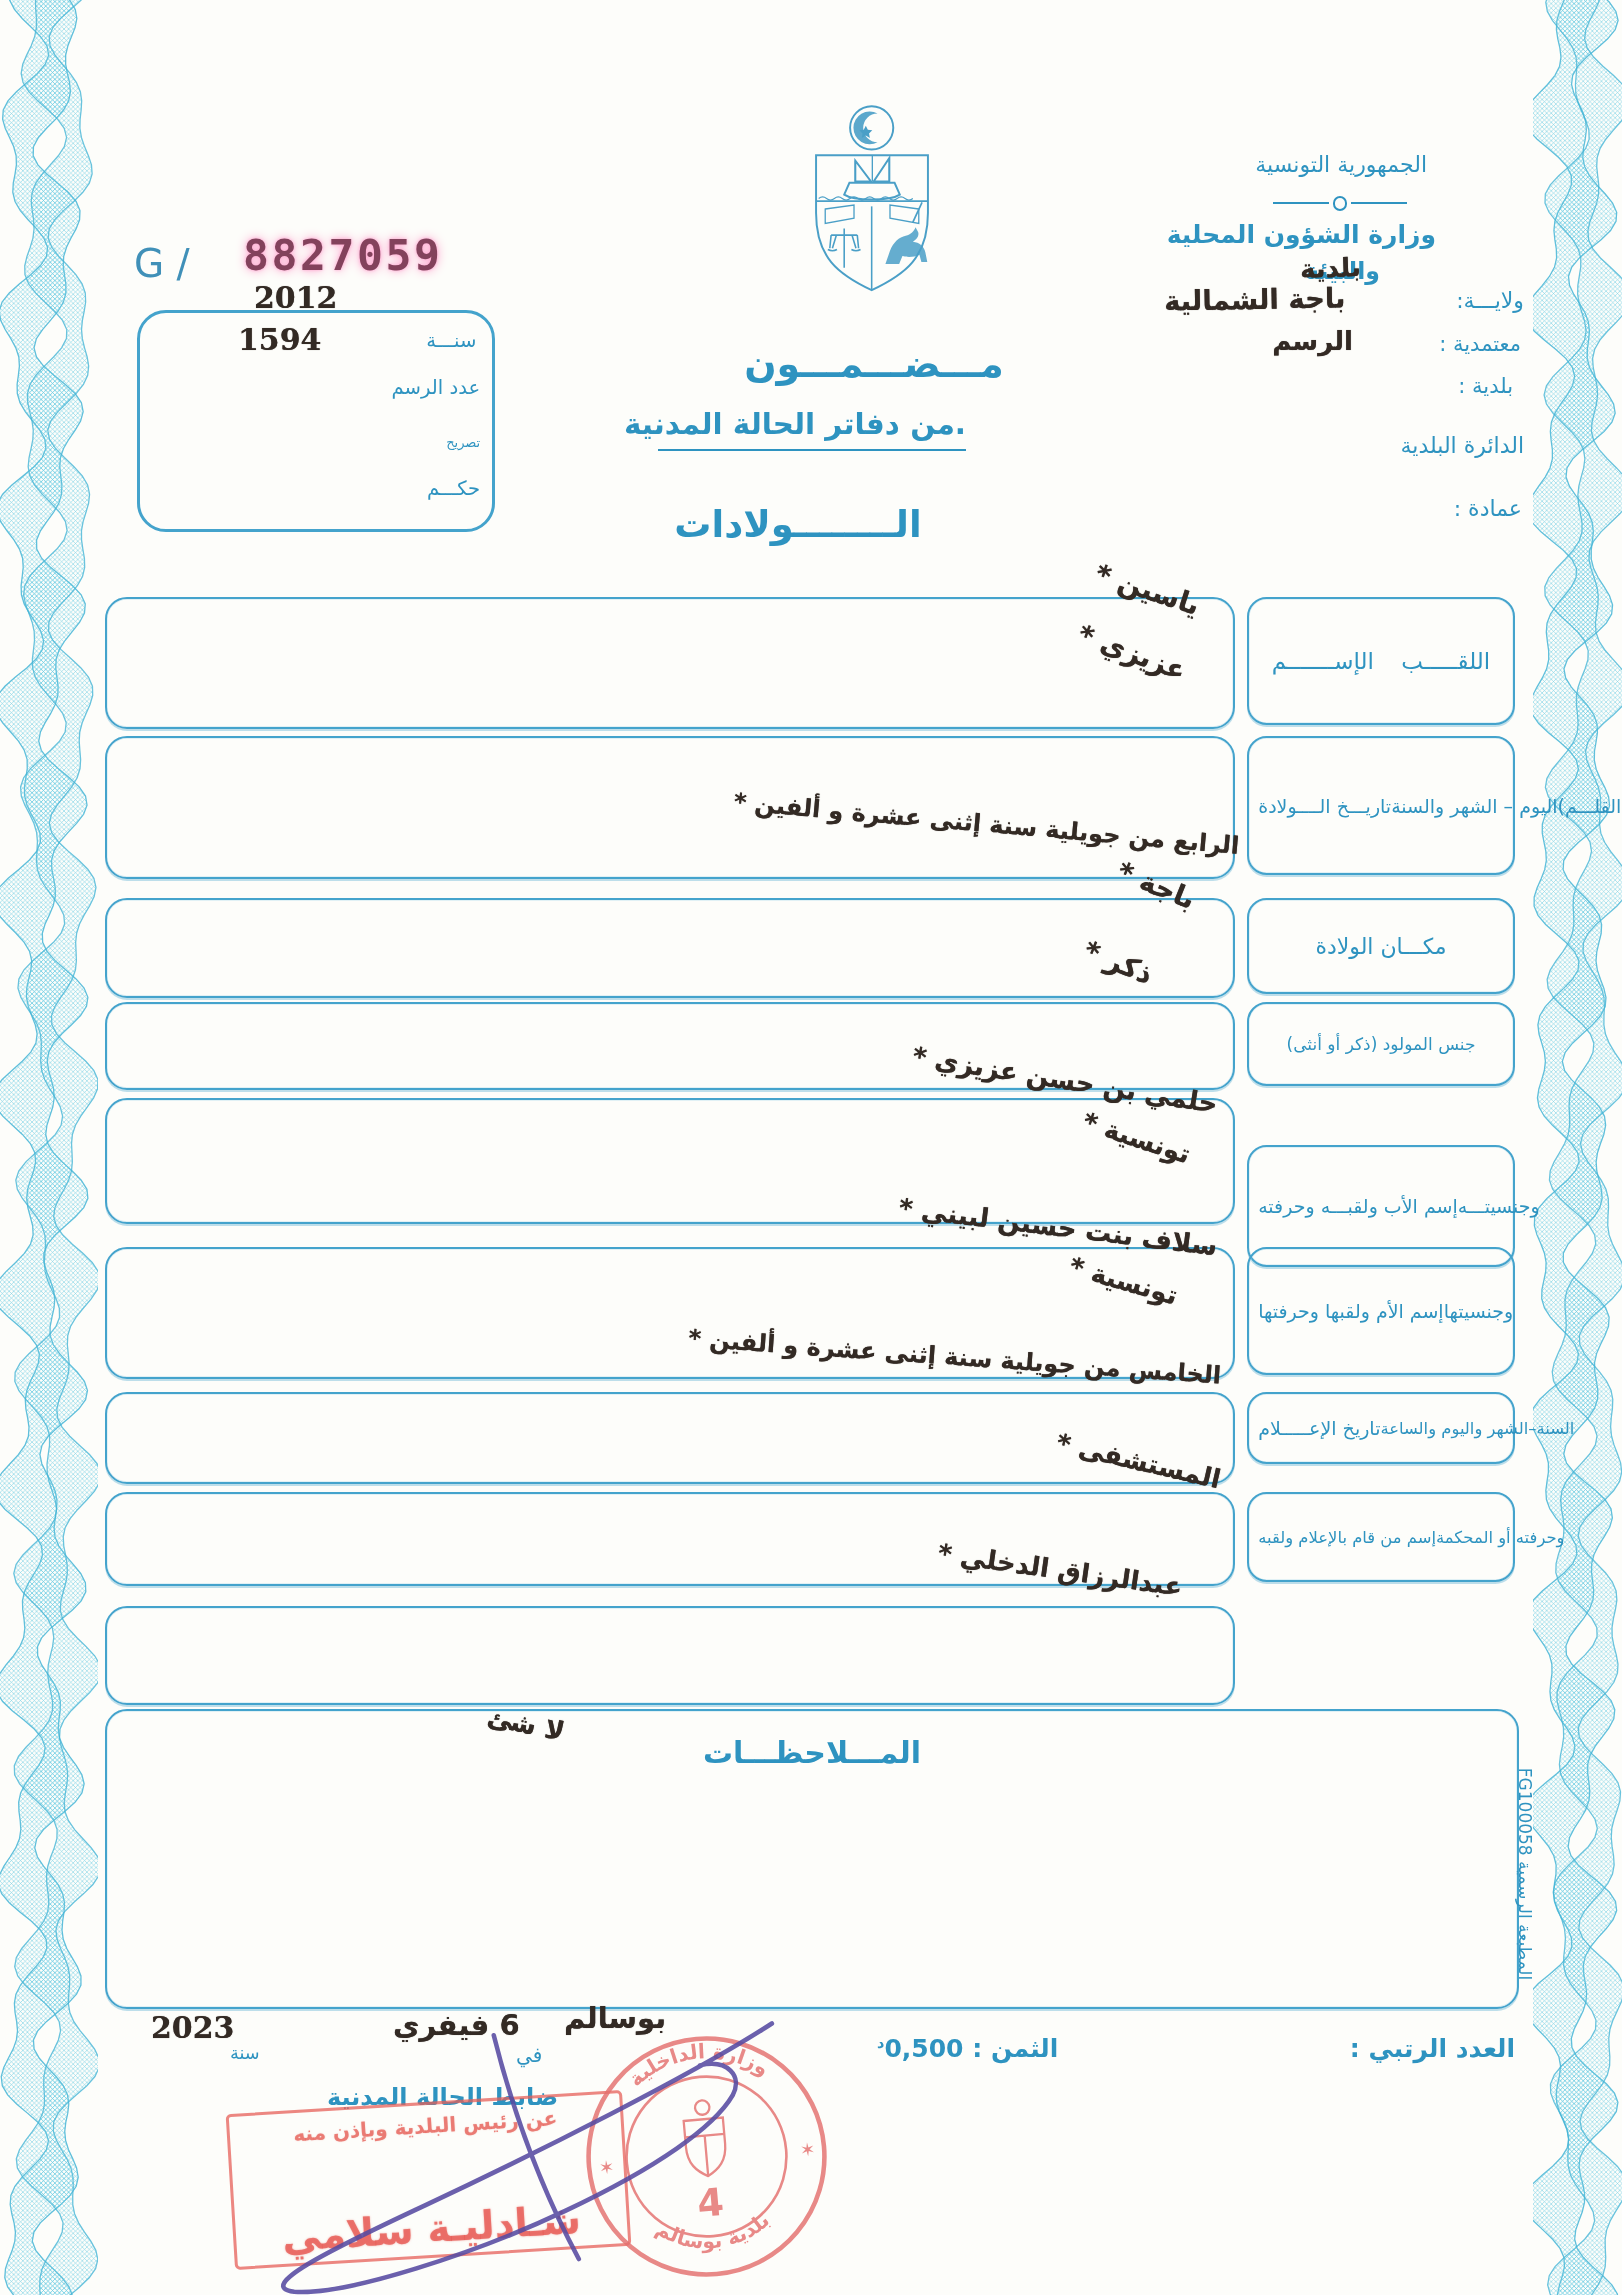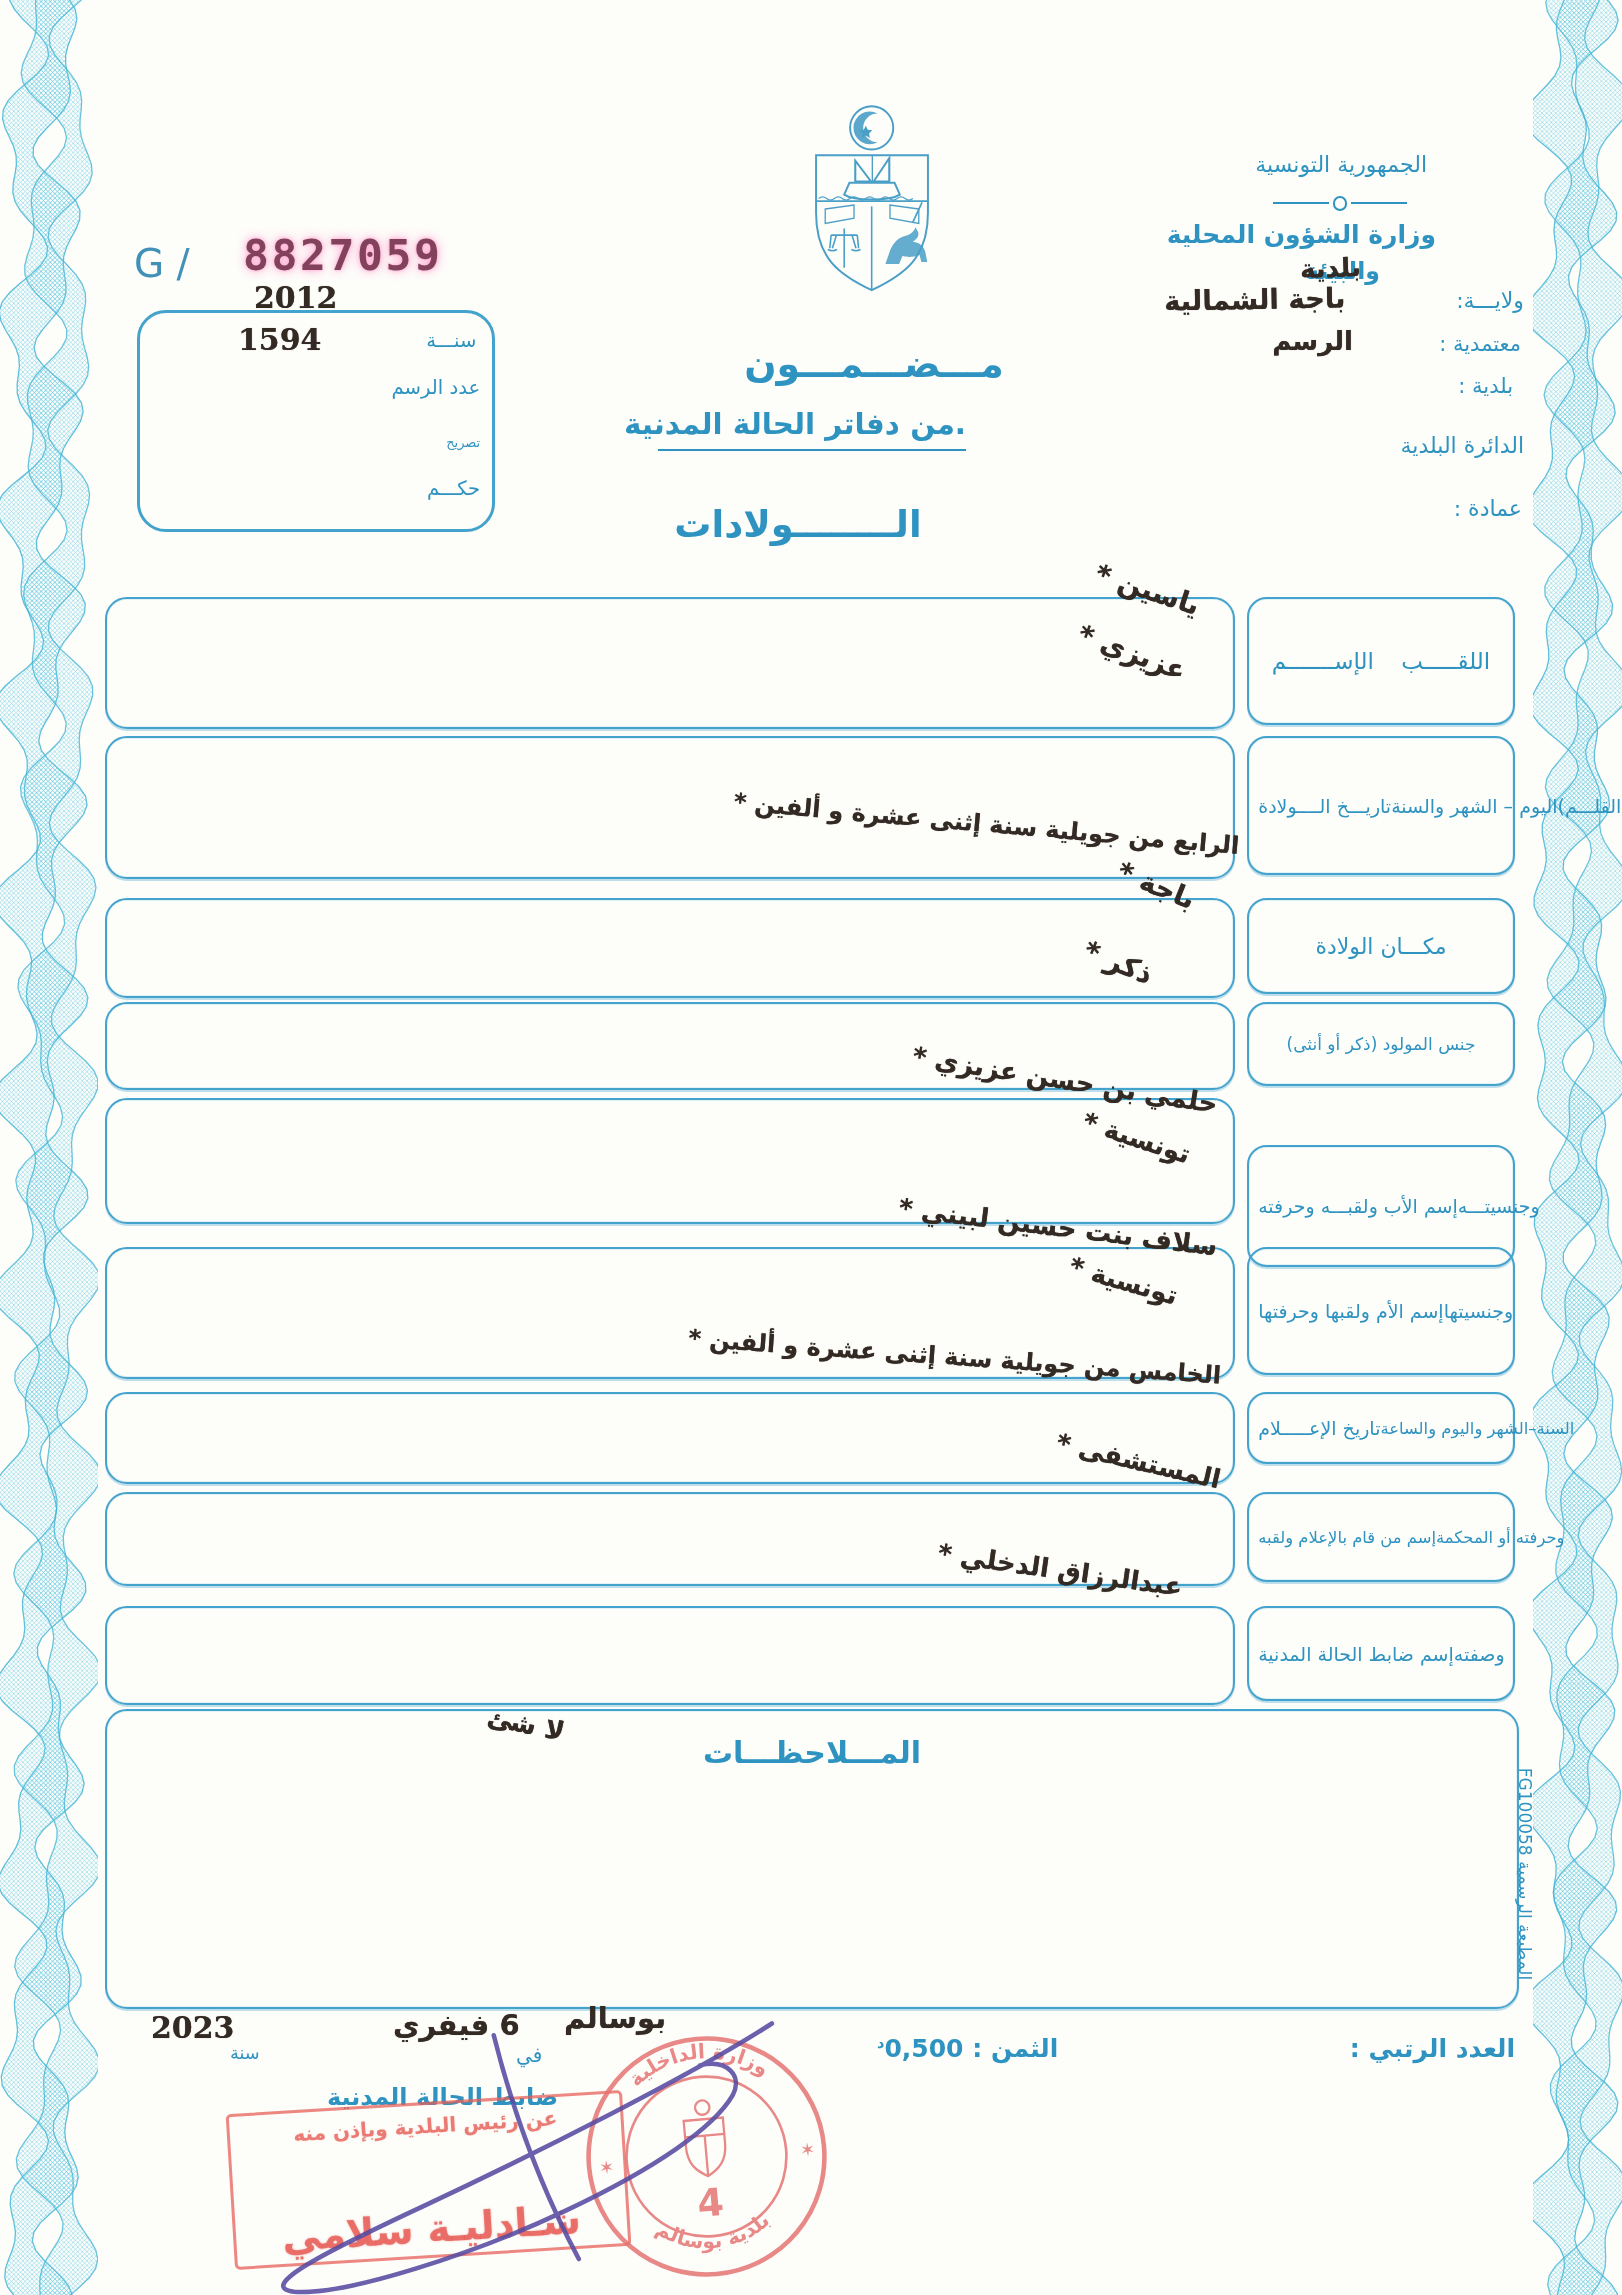--- a/index.html
+++ b/index.html
@@ -165,24 +165,20 @@
     <span>وجنسيتها</span>
   </div>
   <div class="lbox small" style="top:1392px;height:72px;">
     <span style="font-size:19px;">تاريخ الإعـــــلام</span>
     <span>السنة–الشهر واليوم والساعة</span>
   </div>
   <div class="lbox small" style="top:1492px;height:90px;">
     <span>إسم من قام بالإعلام ولقبه</span>
     <span>وحرفته أو المحكمة</span>
   </div>
-  <div class="lbox" style="top:1606px;height:95px;">
-    <span>إسم ضابط الحالة المدنية</span>
-    <span>وصفته</span>
-  </div>
 
   <div class="stamp" style="left:1094px;top:573px;font-size:27.5px;transform:rotate(18deg);">ياسين *</div>
   <div class="stamp" style="left:1076px;top:636px;font-size:27.5px;transform:rotate(20deg);">عزيزي *</div>
   <div class="stamp" style="left:733px;top:810px;font-size:24px;transform:rotate(5deg);">الرابع من جويلية سنة إثنى عشرة و ألفين *</div>
   <div class="stamp" style="left:1116px;top:869px;font-size:27.5px;transform:rotate(22deg);">باجة *</div>
   <div class="stamp" style="left:1083px;top:946px;font-size:27.5px;transform:rotate(22deg);">ذكر *</div>
   <div class="stamp" style="left:911px;top:1065px;font-size:26px;transform:rotate(9deg);">حلمي بن حسن عزيزي *</div>
   <div class="stamp" style="left:1081px;top:1123px;font-size:26px;transform:rotate(18deg);">تونسية *</div>
   <div class="stamp" style="left:898px;top:1212px;font-size:26px;transform:rotate(7deg);">سلاف بنت حسين لبيني *</div>
   <div class="stamp" style="left:1068px;top:1266px;font-size:26px;transform:rotate(16deg);">تونسية *</div>

